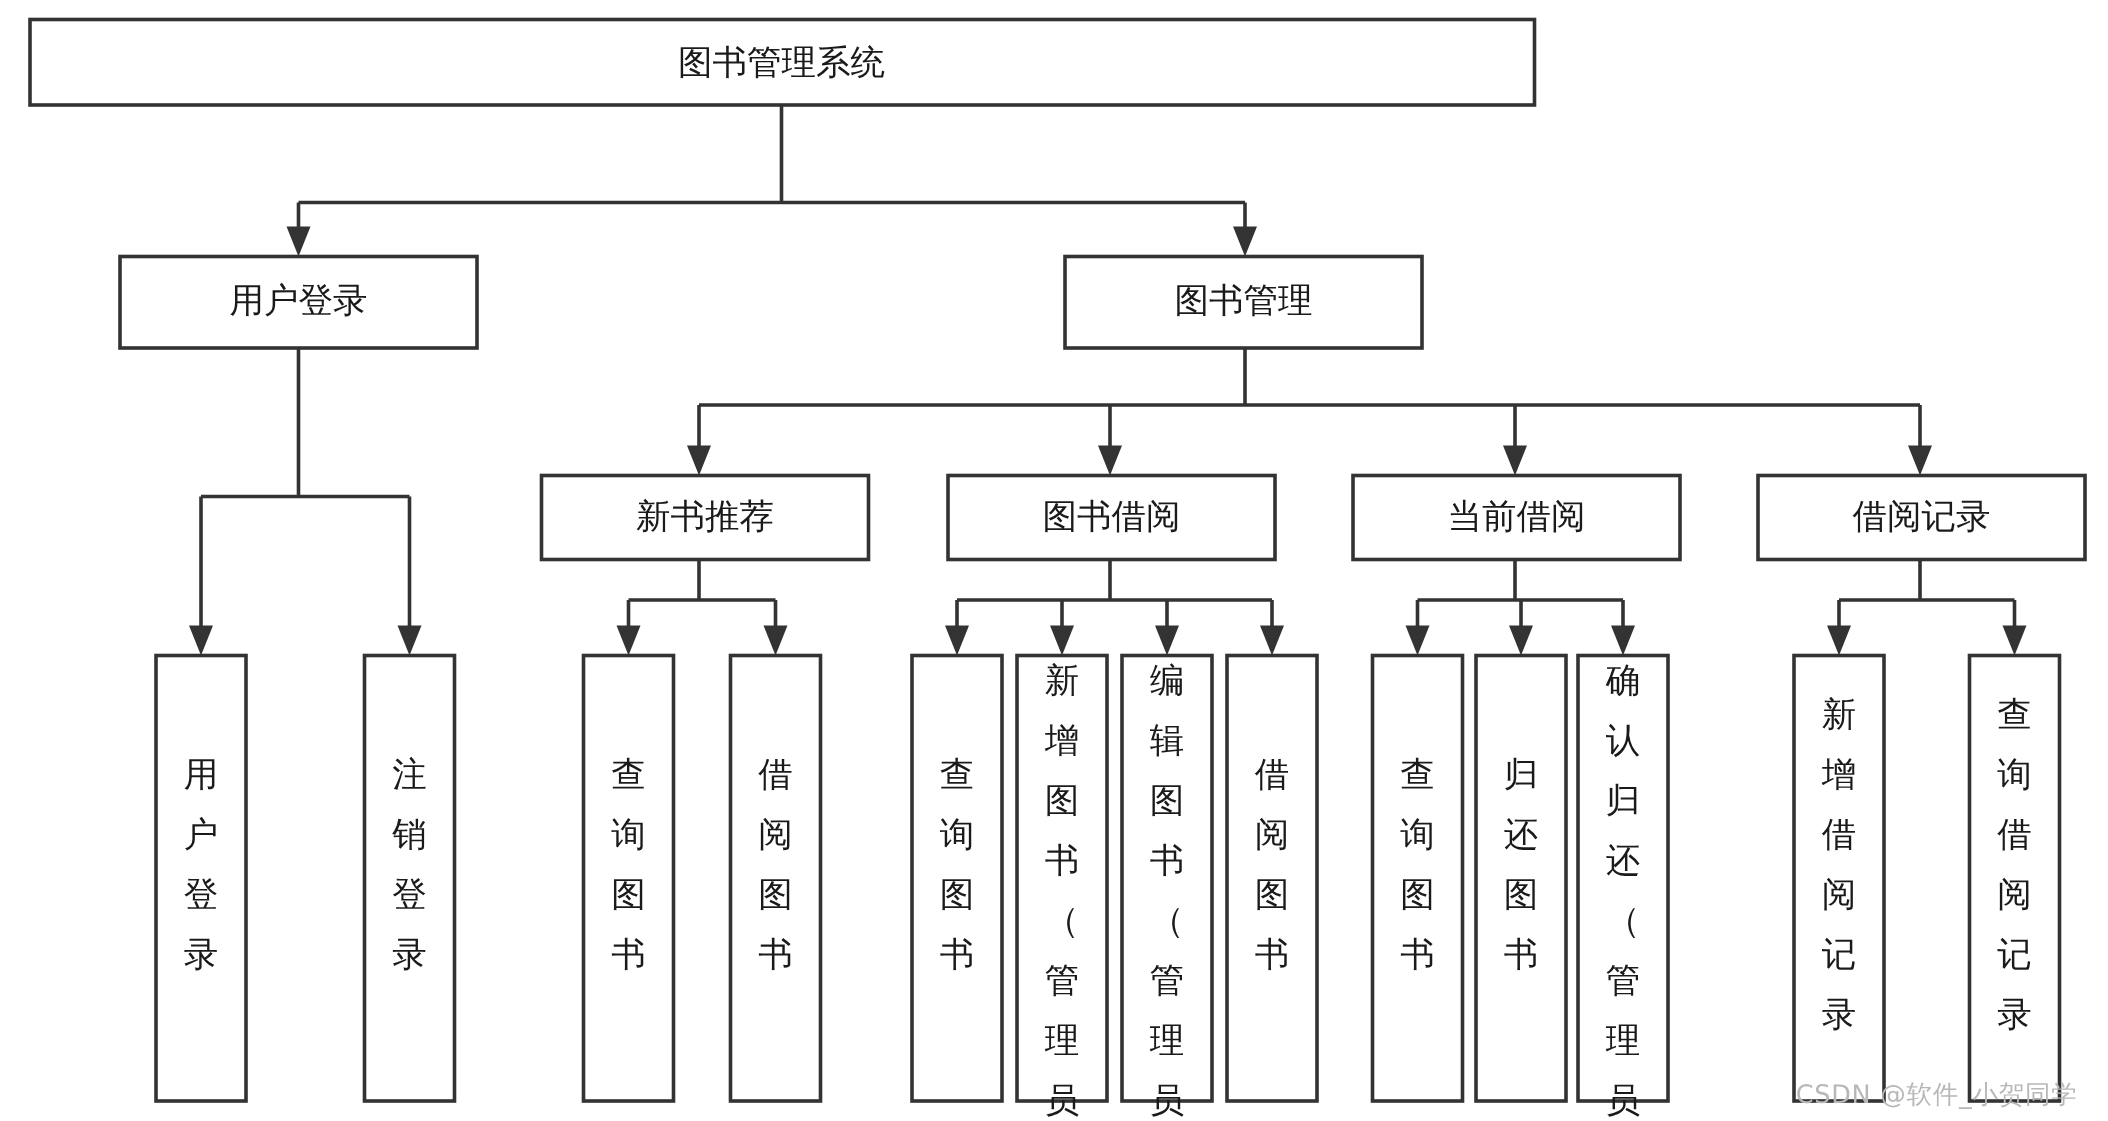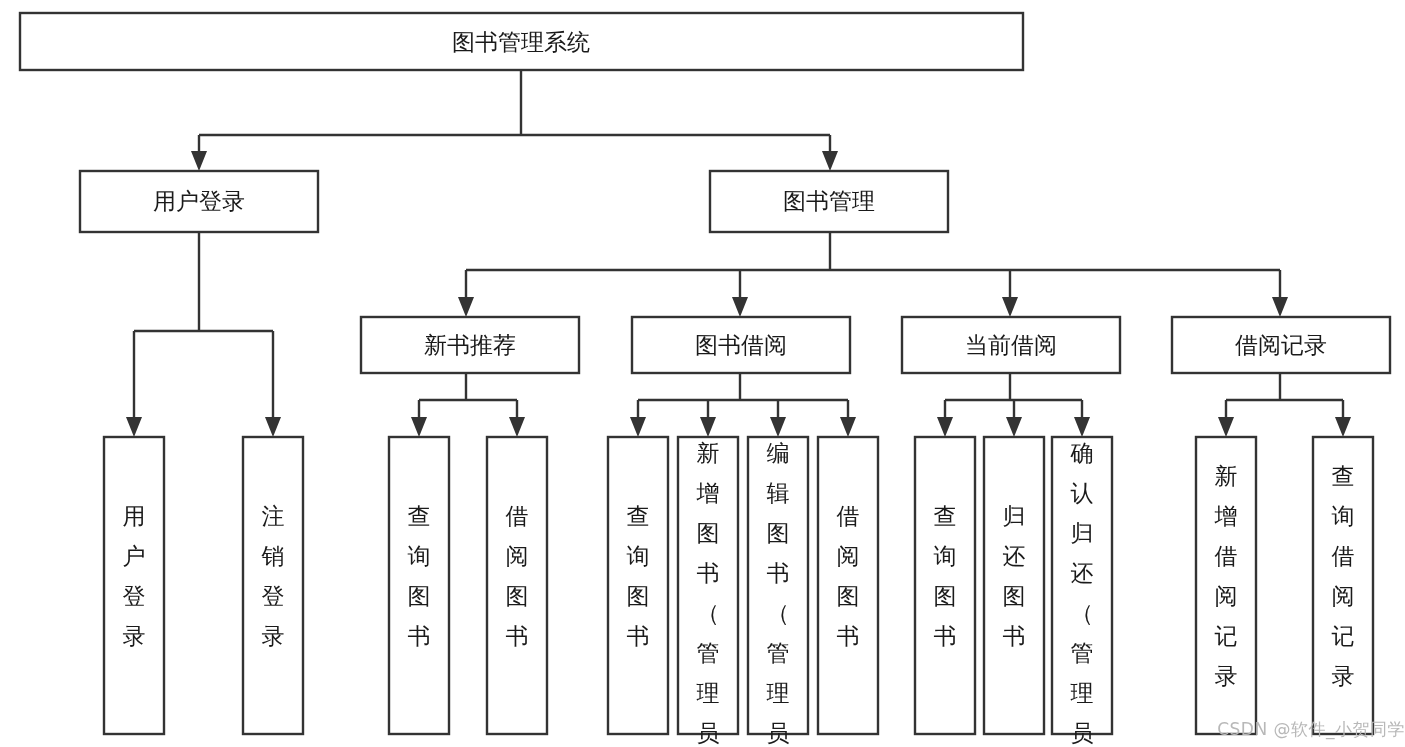--- a/index.html
+++ b/index.html
@@ -43,21 +43,21 @@
     stroke-width: 2.4;
     stroke-linecap: butt;
     stroke-linejoin: miter;
   }
   .arrow-head {
     fill: #333333;
     stroke: none;
   }
   .watermark {
     position: absolute;
-    right: 0;
+    right: 20px;
     bottom: 6px;
     font-family: "DejaVu Sans", "Liberation Sans", sans-serif;
     font-size: 17px;
     color: #b8b8b8;
     white-space: nowrap;
     letter-spacing: 0.5px;
     pointer-events: none;
   }
 </style>
 </head>

